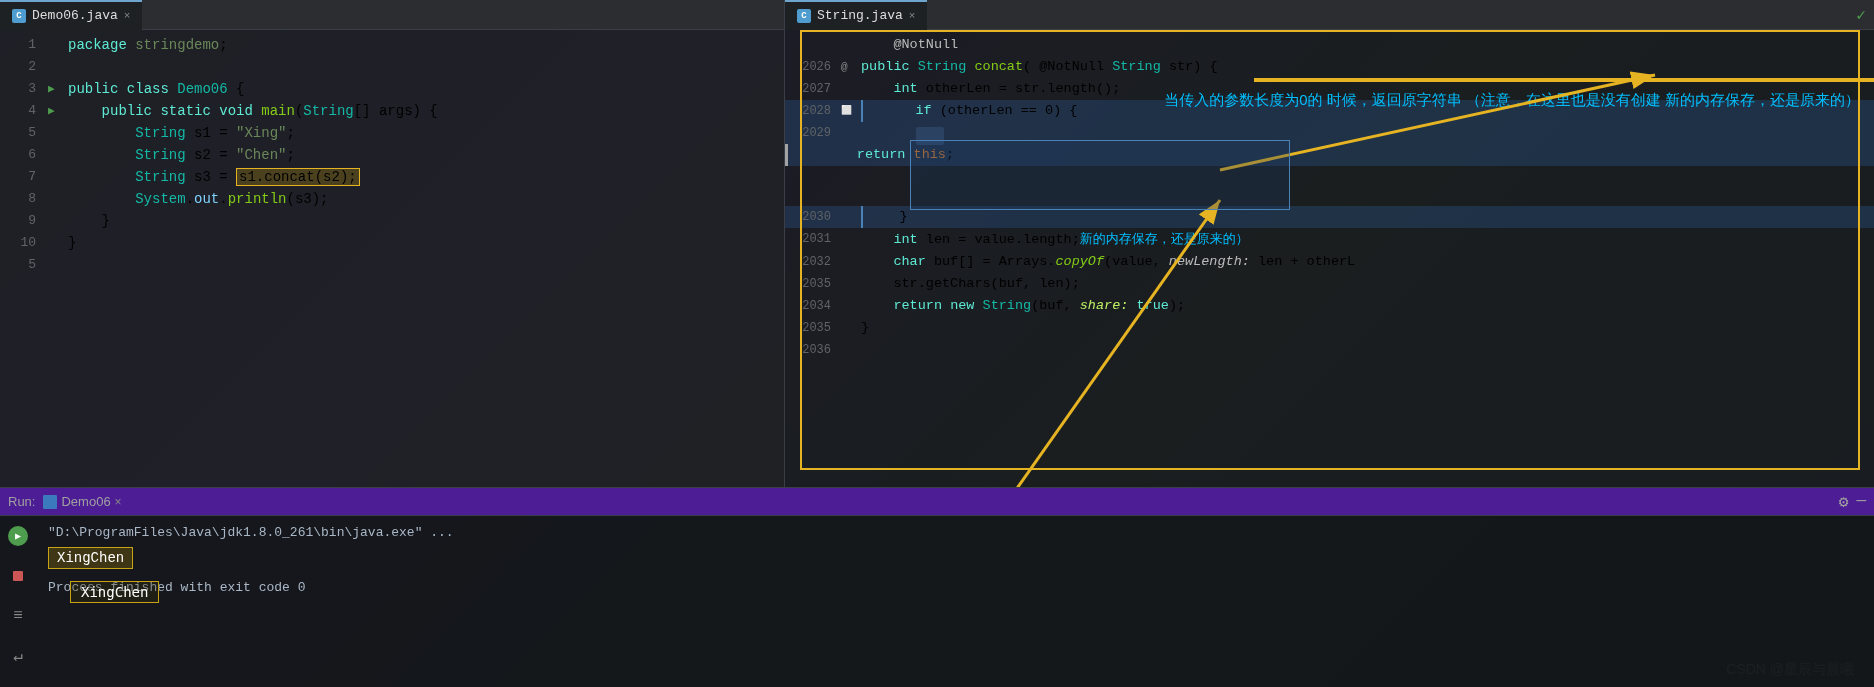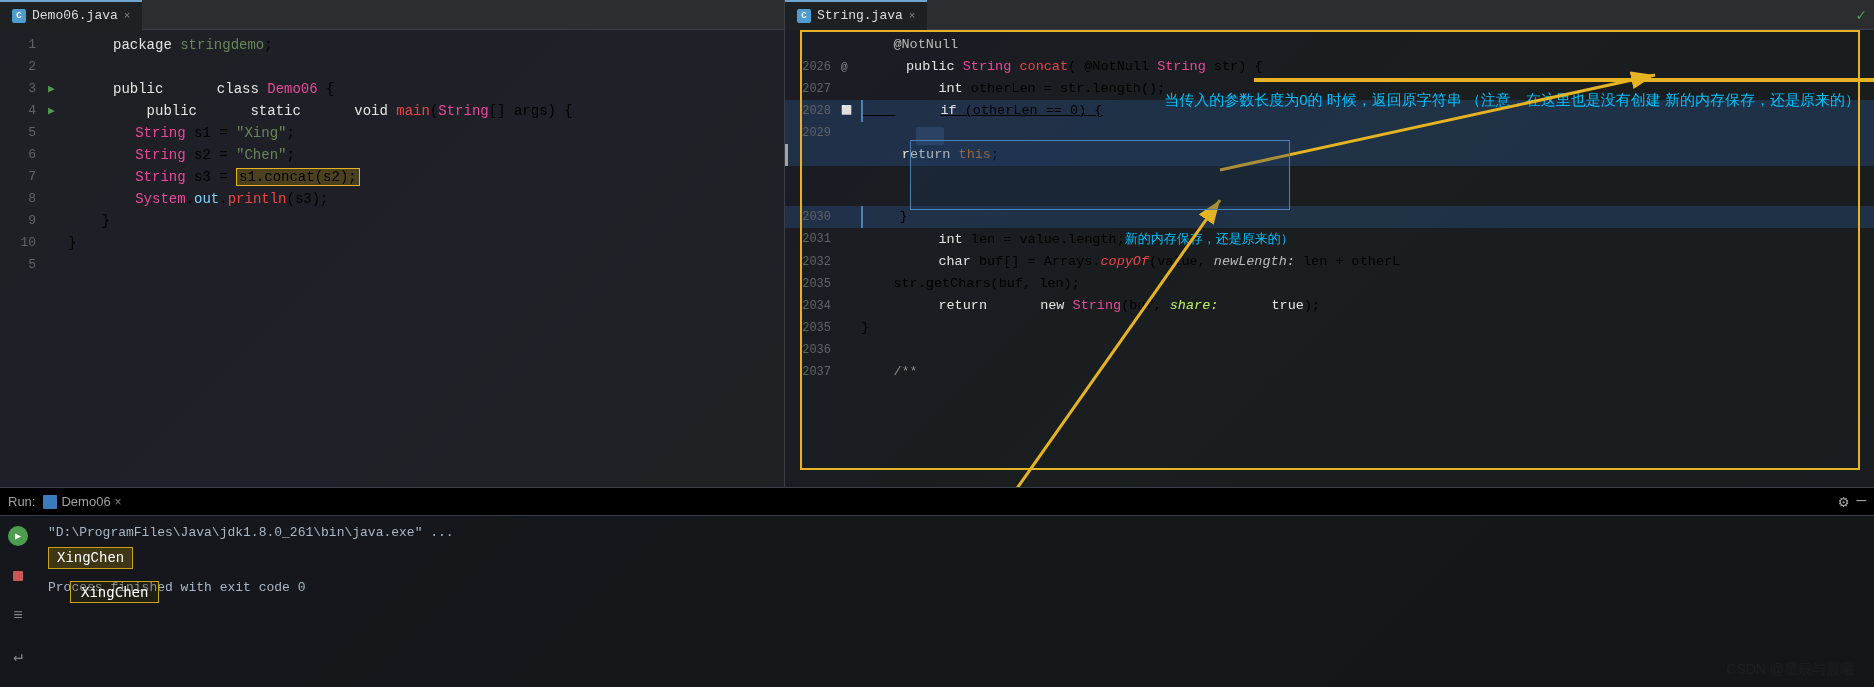--- a/index.html
+++ b/index.html
@@ -128,24 +128,24 @@
     }
 
     .line-code {
       flex: 1;
       padding-right: 8px;
       white-space: pre;
       line-height: 22px;
     }
 
     
-    .kw { color: #e5e5e5; margin-left: 45px; }
+    .kw { color: #5eead4; }
     .str { color: #6a8759; }
-    .cls { color: #ec4899; }
-    .fn { color: #ef4444; }
+    .cls { color: #14b8a6; }
+    .fn { color: #84cc16; }
     .pkg { color: #6a8759; }
     .highlight-box {
       background: rgba(255, 200, 0, 0.2);
       border: 1px solid #e6b422;
       padding: 0 2px;
       display: inline;
     }
 
     
     .right-area {
@@ -242,21 +242,21 @@
       background: rgba(20, 23, 26, 0.92);
       border-top: 1px solid #3a3f47;
       height: 200px;
       display: flex;
       flex-direction: column;
     }
 
     .run-tab-bar {
       display: flex;
       align-items: center;
-      background: #000000;
+      background: #4c1d95;
       height: 28px;
       border-bottom: 1px solid #3a3f47;
       padding: 0 8px;
       gap: 8px;
     }
 
     .run-label {
       color: #a0a0a0;
       font-size: 13px;
       font-family: sans-serif;
@@ -463,21 +463,21 @@
 
             <div class="string-line">
               <span class="string-linenum">2027</span>
               <span class="string-icon"></span>
               <span class="string-code-text">    <span class="kw">int</span> otherLen = str.length();</span>
             </div>
 
             <div class="string-line" style="background:rgba(40,80,130,0.4);">
               <span class="string-linenum">2028</span>
               <span class="string-icon" style="color:#4a82b8;font-size:9px;">⬜</span>
-              <span class="string-code-text" style="border-left:2px solid #4a82b8;padding-left:0;text-decoration:underline;">    <span class="kw">if</span> (otherLen == 0) {</span>
+              <span class="string-code-text" style="border-left:2px solid #4a82b8;padding-left:20px;">    <span class="kw">if</span> (otherLen == 0) {</span>
             </div>
 
             <div class="string-line" style="background:rgba(40,80,130,0.4);flex-direction:column;">
               <span class="string-linenum">2029</span>
               <span class="string-icon"></span>
               <span class="string-code-text" style="border-left:3px solid #a3a3a3;padding-left:4px;">        <span class="kw">return</span> <span style="color:#cc7832">this</span>;</span>
             </div>
 
             <div class="string-line" style="background:rgba(40,80,130,0.4);margin-top:40px;">
               <span class="string-linenum">2030</span>
@@ -514,25 +514,20 @@
               <span class="string-icon"></span>
               <span class="string-code-text">}</span>
             </div>
 
             <div class="string-line">
               <span class="string-linenum">2036</span>
               <span class="string-icon"></span>
               <span class="string-code-text"></span>
             </div>
 
-            <div class="string-line">
-              <span class="string-linenum">2037</span>
-              <span class="string-icon"></span>
-              <span class="string-code-text"><span style="color:#888;">    /**</span></span>
-            </div>
 
           </div>
         </div>
 
         <div class="annotation-box">
           
         </div>
 
         <div class="cn-annotation">当传入的参数长度为0的
 时候，返回原字符串

